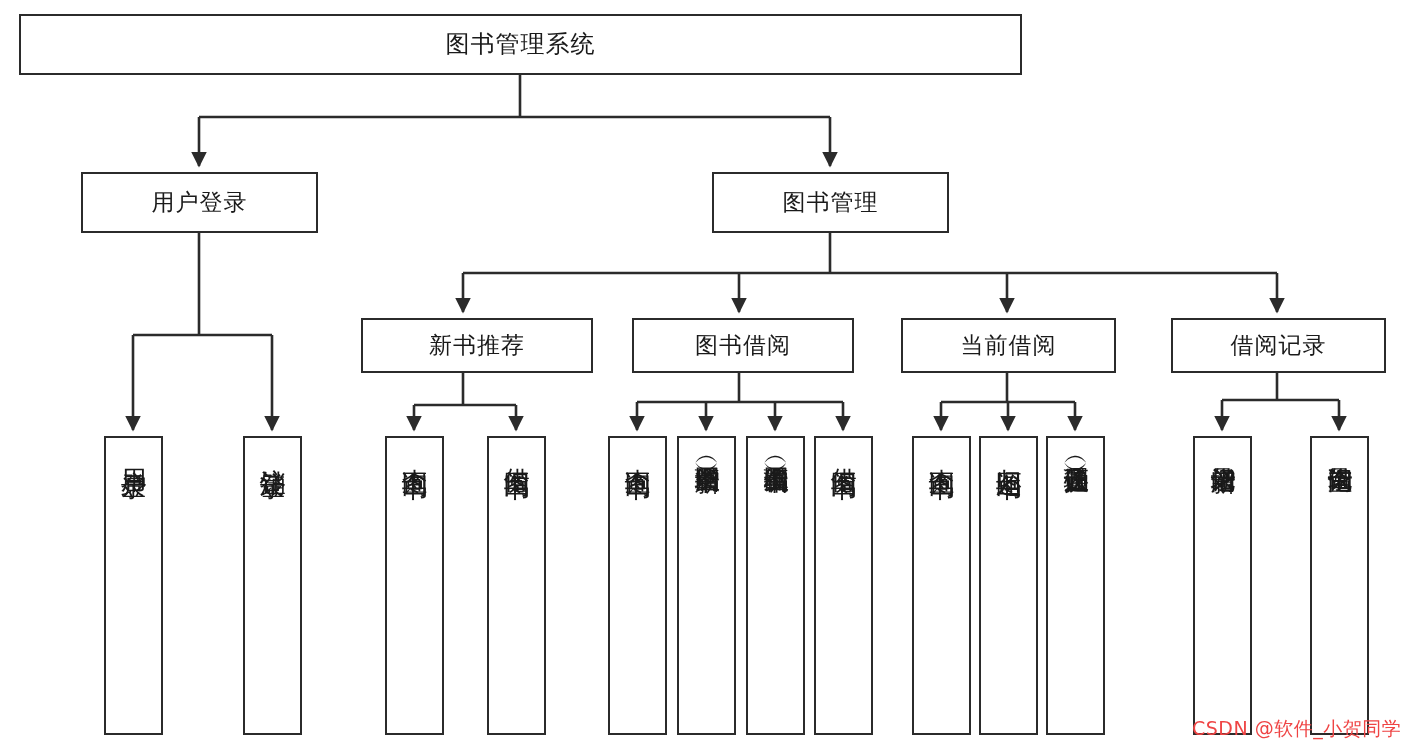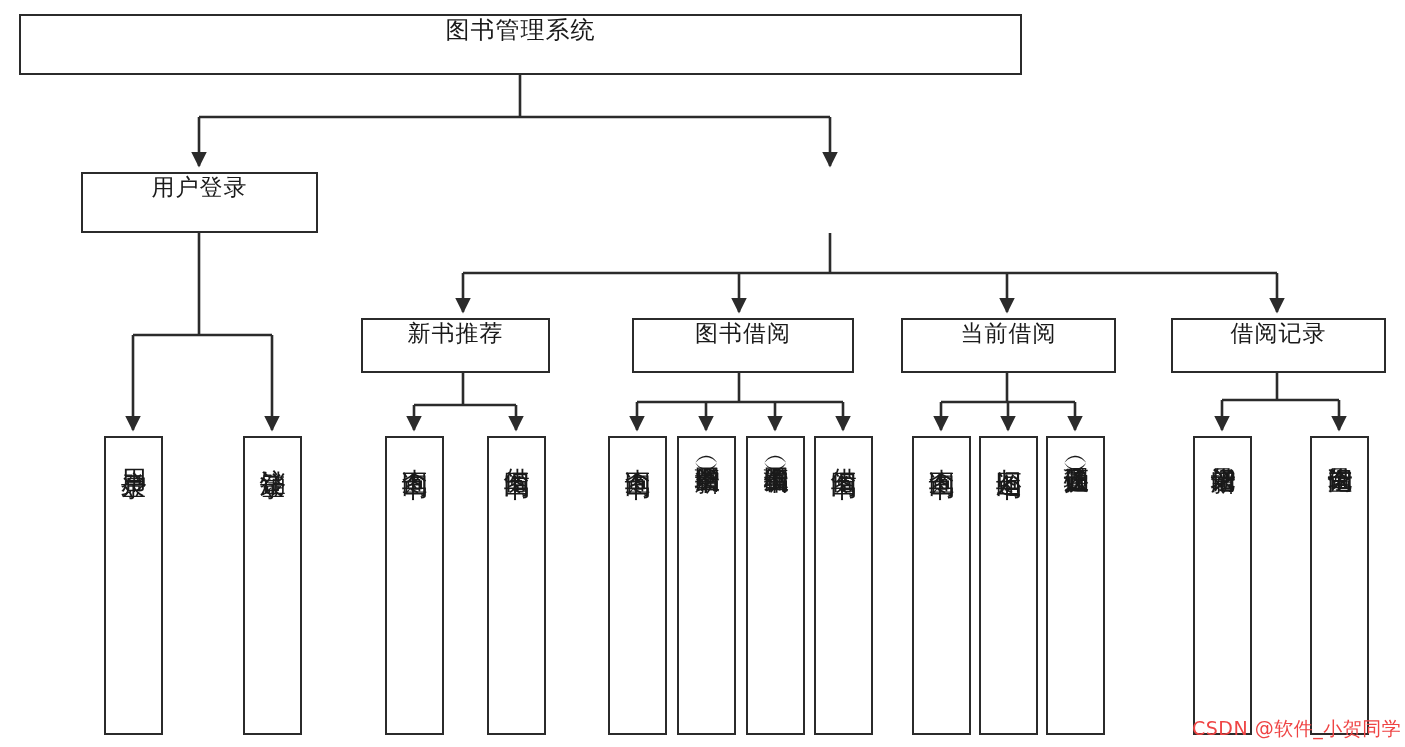--- a/index.html
+++ b/index.html
@@ -25,21 +25,21 @@
     width: 1405px;
     height: 747px;
     pointer-events: none;
   }
   .node {
     position: absolute;
     box-sizing: border-box;
     background: #ffffff;
     border: 2px solid #2b2b2b;
     display: flex;
-    align-items: flex-start;
+    align-items: center;
     justify-content: center;
     color: #1a1a1a;
   }
   .node-label {
     display: block;
     text-align: center;
     line-height: 1.18;
     white-space: nowrap;
   }
   
@@ -133,22 +133,25 @@
   </svg>
 
   <div class="node horiz root" style="left:19px; top:14px; width:1003px; height:61px;">
     <span class="node-label">图书管理系统</span>
   </div>
 
   <div class="node horiz" style="left:81px; top:172px; width:237px; height:61px;">
     <span class="node-label">用户登录</span>
   </div>
 
-
-  <div class="node horiz" style="left:361px; top:318px; width:189px; height:55px;">
+  <div class="node horiz" style="left:712px; top:172px; width:237px; height:61px;">
+    <span class="node-label">图书管理</span>
+  </div>
+
+  <div class="node horiz" style="left:361px; top:318px; width:232px; height:55px;">
     <span class="node-label">新书推荐</span>
   </div>
 
   <div class="node horiz" style="left:632px; top:318px; width:222px; height:55px;">
     <span class="node-label">图书借阅</span>
   </div>
 
   <div class="node horiz" style="left:901px; top:318px; width:215px; height:55px;">
     <span class="node-label">当前借阅</span>
   </div>

